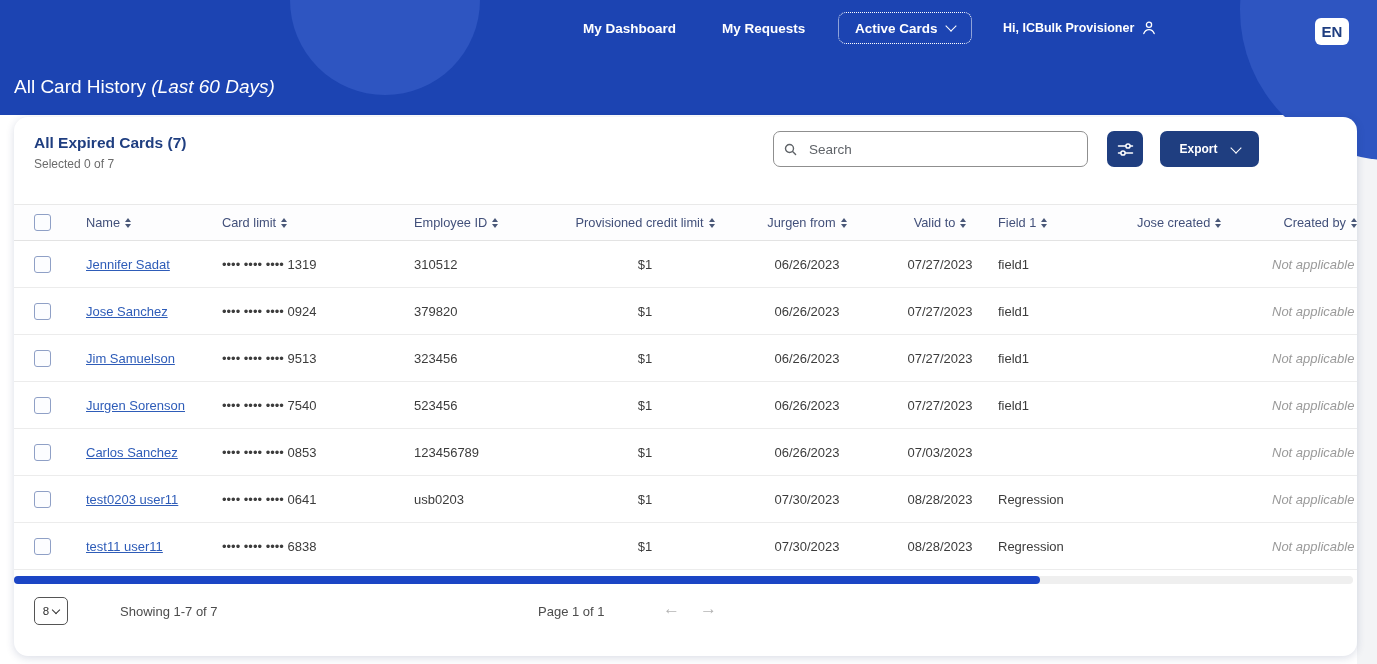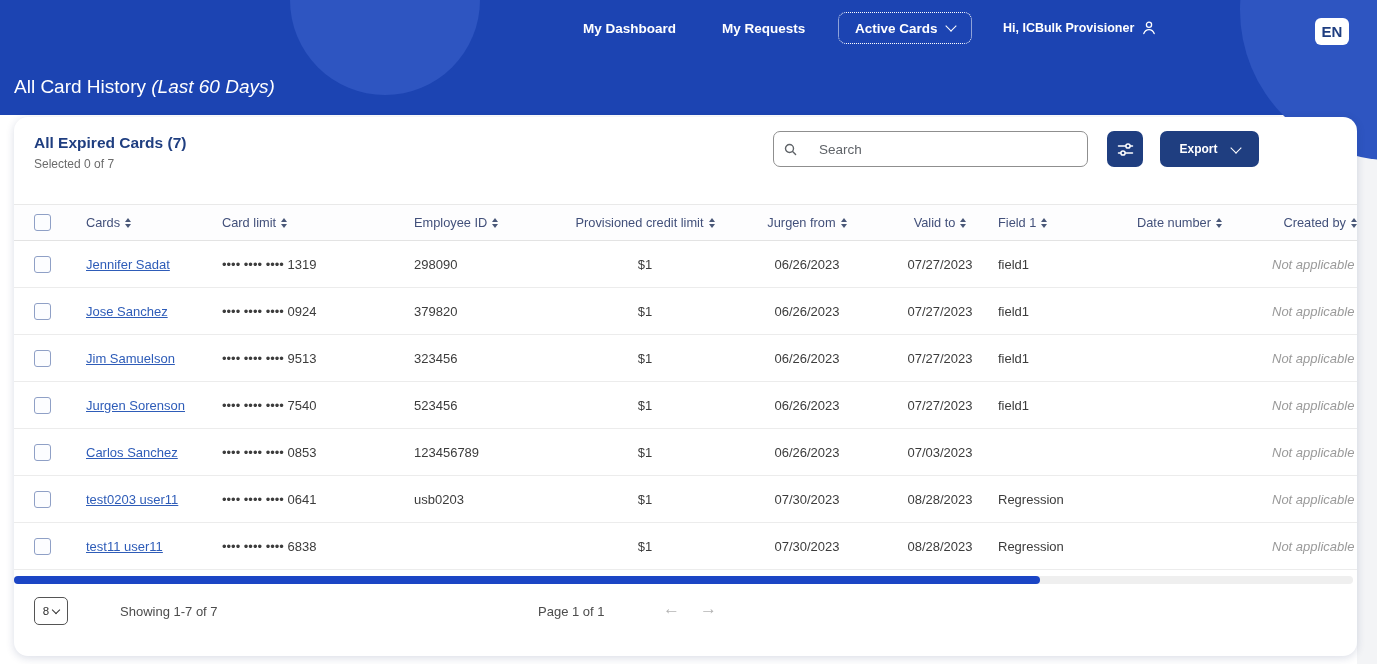--- a/index.html
+++ b/index.html
@@ -35,21 +35,21 @@
 
   
   .panel{
     position:absolute;left:14px;top:117px;width:1343px;height:539px;background:#ffffff;border-radius:14px;
     box-shadow:0 2px 8px rgba(23,43,99,.16);z-index:2;overflow:hidden;
   }
   .panel-title{position:absolute;left:20px;top:17px;color:#1f3e80;font-size:15.5px;font-weight:700;}
   .panel-subtitle{position:absolute;left:20px;top:40px;color:#6b6b6b;font-size:12px;}
   .search-box{
     position:absolute;left:759px;top:14px;width:315px;height:36px;box-sizing:border-box;
-    border:1px solid #8f8f8f;border-radius:7px;display:flex;align-items:center;padding:0 10px;gap:20px;background:#fff;
+    border:1px solid #8f8f8f;border-radius:7px;display:flex;align-items:center;padding:0 10px;gap:10px;background:#fff;
   }
   .search-box input{border:none;outline:none;flex:1;font-size:13.5px;color:#333;font-family:inherit;background:transparent;}
   .search-box input::placeholder{color:#5f6368;}
   .icon-btn{
     position:absolute;left:1093px;top:14px;width:36px;height:36px;background:#1f3e80;border:none;border-radius:7px;
     display:flex;align-items:center;justify-content:center;cursor:pointer;
   }
   .export-btn{
     position:absolute;left:1146px;top:14px;width:99px;height:36px;background:#1f3e80;border:none;border-radius:7px;
     display:flex;align-items:center;justify-content:center;gap:14px;color:#fff;font-size:12px;font-weight:700;cursor:pointer;
@@ -159,21 +159,21 @@
   <button class="export-btn">
     <span>Export</span>
     <span class="chev"></span>
   </button>
 
   <div class="tbl-head tbl-grid">
     <div class="cell-check">
       <div class="checkbox"></div>
     </div>
     <div class="hcell">
-      <span>Cards</span>
+      <span>Name</span>
       <span class="sort">
           <i class="up"></i>
           <i class="down"></i>
         </span>
     </div>
     <div class="hcell">
       <span>Card limit</span>
       <span class="sort">
           <i class="up"></i>
           <i class="down"></i>
@@ -208,21 +208,21 @@
         </span>
     </div>
     <div class="hcell">
       <span>Field 1</span>
       <span class="sort">
           <i class="up"></i>
           <i class="down"></i>
         </span>
     </div>
     <div class="hcell">
-      <span>Date number</span>
+      <span>Jose created</span>
       <span class="sort">
           <i class="up"></i>
           <i class="down"></i>
         </span>
     </div>
     <div class="hcell right">
       <span>Created by</span>
       <span class="sort">
           <i class="up"></i>
           <i class="down"></i>
@@ -230,21 +230,21 @@
     </div>
   </div>
 
   <div class="tbl-body">
     <div class="tbl-row tbl-grid">
       <div class="cell cell-check">
         <div class="checkbox"></div>
       </div>
       <div class="cell"><span class="name-link">Jennifer Sadat</span></div>
       <div class="cell">•••• •••• •••• 1319</div>
-      <div class="cell">298090</div>
+      <div class="cell">310512</div>
       <div class="cell center">$1</div>
       <div class="cell center">06/26/2023</div>
       <div class="cell center">07/27/2023</div>
       <div class="cell">field1</div>
       <div class="cell"></div>
       <div class="cell cell-created-by">Not applicable</div>
     </div>
 
     <div class="tbl-row tbl-grid">
       <div class="cell cell-check">

